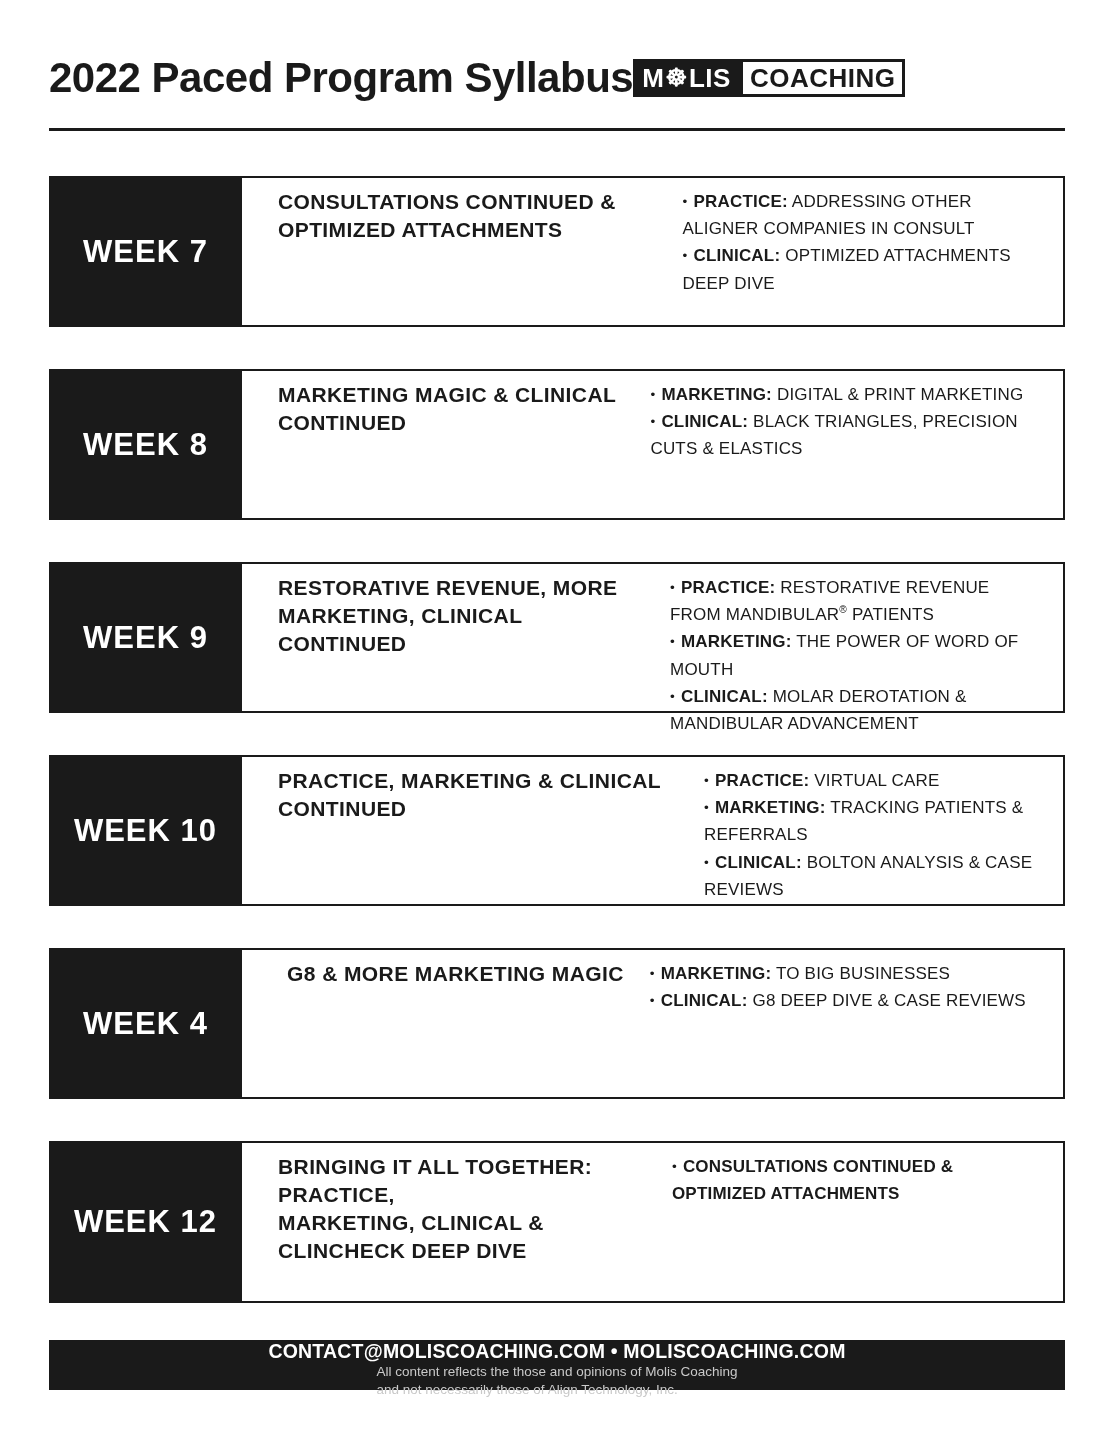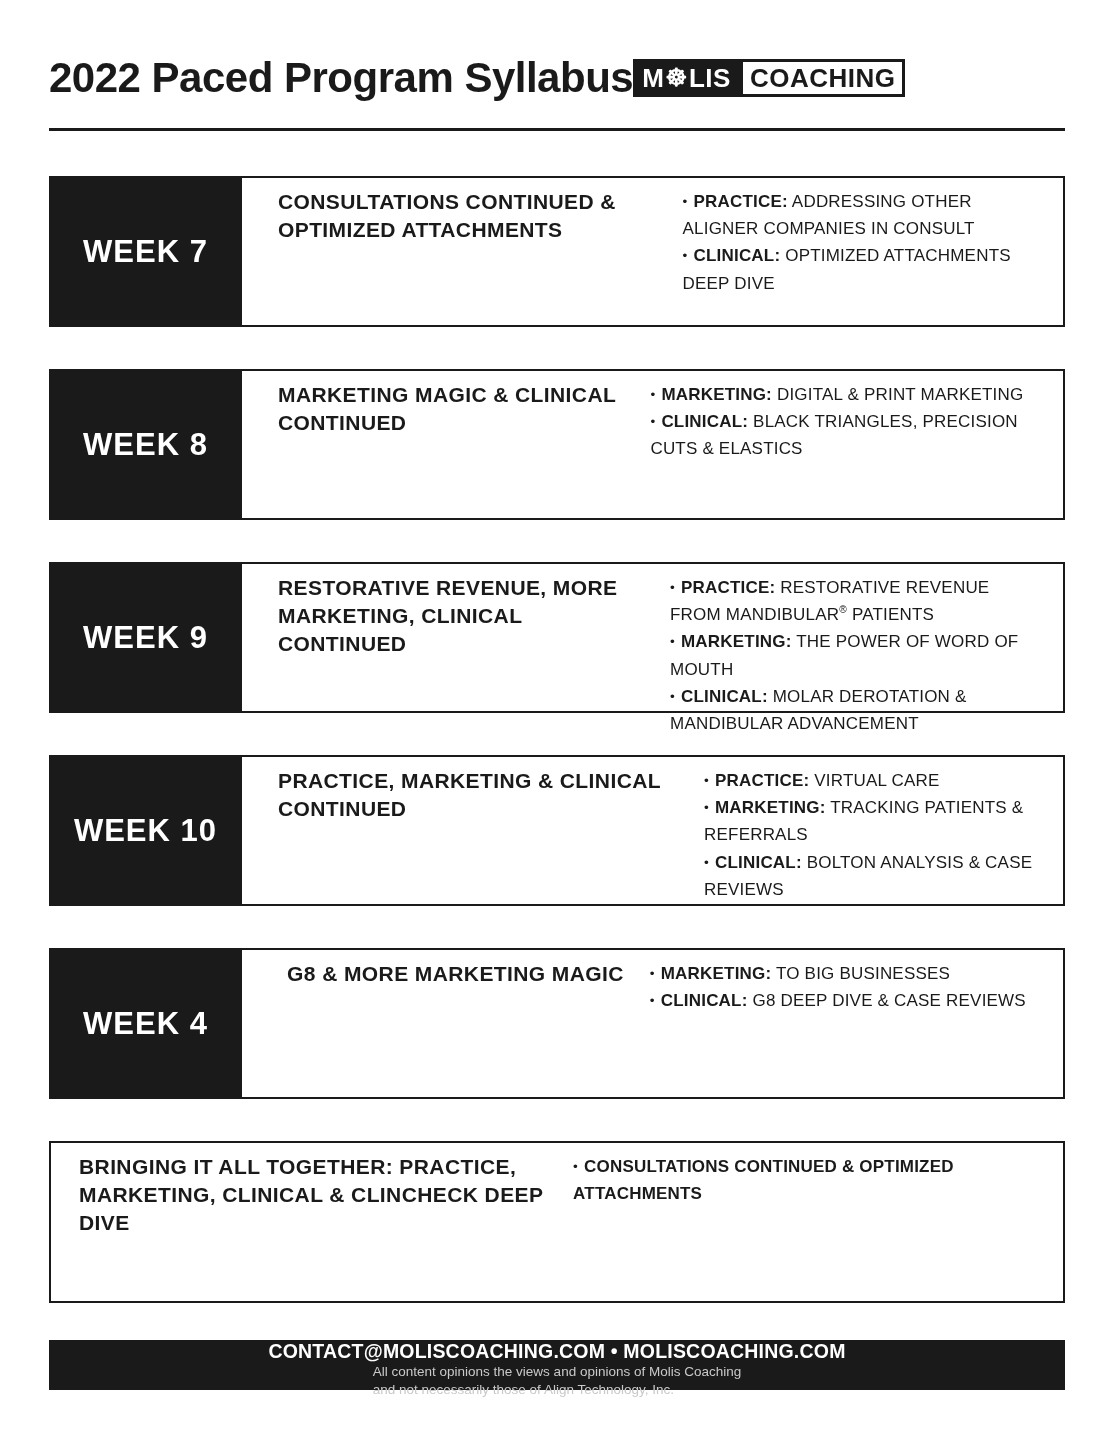--- a/index.html
+++ b/index.html
@@ -141,30 +141,33 @@
       <div class="week-content">
         <h2 class="week-title">G8 &amp; MORE MARKETING MAGIC</h2>
         <ul class="bullets">
           <li><span class="dot">•</span><strong>MARKETING:</strong> <span>TO BIG BUSINESSES</span></li>
           <li><span class="dot">•</span><strong>CLINICAL:</strong> <span>G8 DEEP DIVE &amp; CASE REVIEWS</span></li>
         </ul>
       </div>
     </section>
 
     <section class="week-row tall">
+      <div class="week-box">
+        <span class="week-label">WEEK 12</span>
+      </div>
       <div class="week-content">
         <h2 class="week-title">BRINGING IT ALL TOGETHER: PRACTICE,
 MARKETING, CLINICAL &amp; CLINCHECK DEEP DIVE</h2>
         <ul class="bullets">
           <li><span class="dot">•</span><strong>CONSULTATIONS CONTINUED &amp; OPTIMIZED ATTACHMENTS</strong> <span></span></li>
         </ul>
       </div>
     </section>
 
   </main>
 
   <footer class="footer">
     <div class="contact">CONTACT@MOLISCOACHING.COM • MOLISCOACHING.COM</div>
-    <div class="disclaimer">All content opinions the views and opinions of Molis Coaching
+    <div class="disclaimer">All content reflects the those and opinions of Molis Coaching
 and not necessarily those of Align Technology, Inc.</div>
   </footer>
 
 </div>
 
 </body></html>

